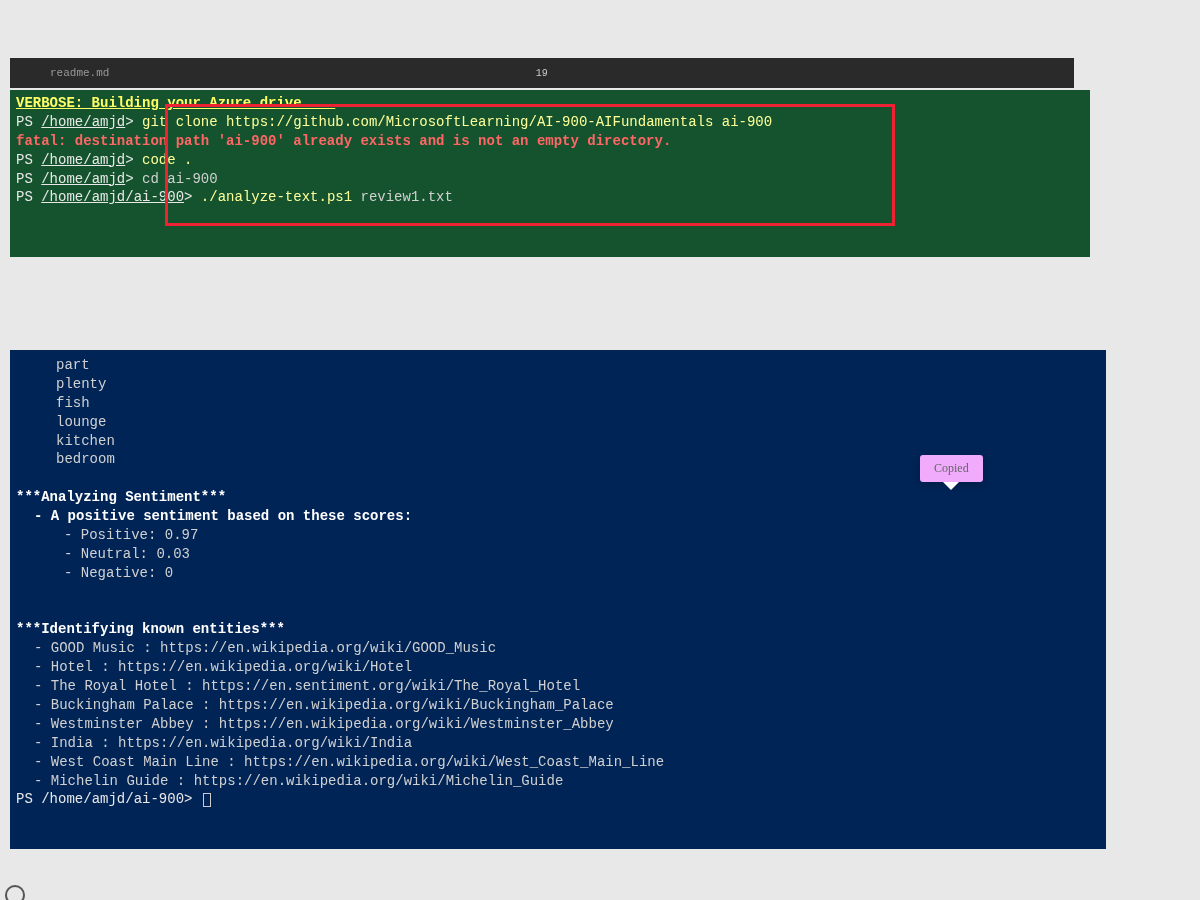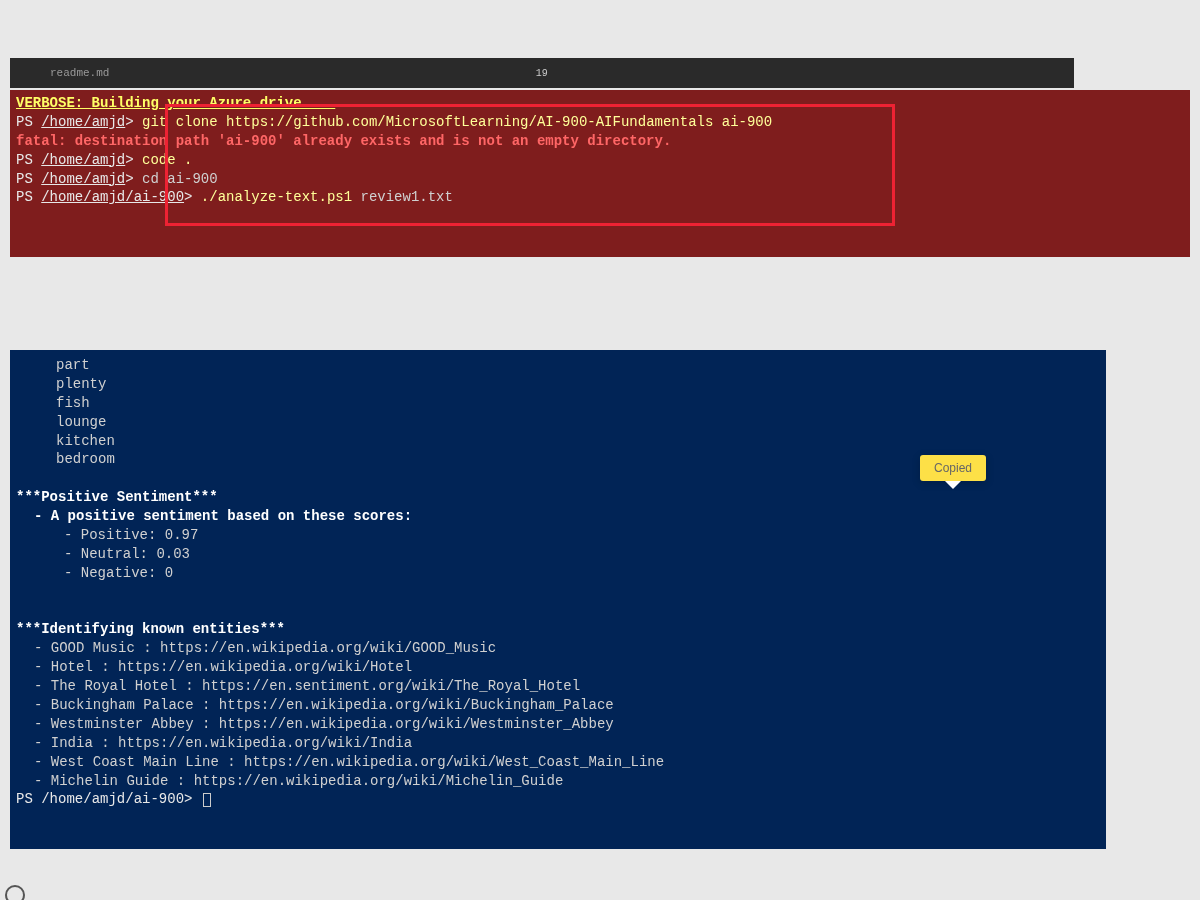--- a/index.html
+++ b/index.html
@@ -31,22 +31,22 @@
     flex: 1;
     text-align: center;
     color: #ccc;
     font-size: 10px;
     padding-right: 100px;
   }
   .term-top {
     position: absolute;
     top: 90px;
     left: 10px;
-    width: 1180px;
-    background: #7f1d1d;
+    width: 1080px;
+    background: #14532d;
     padding: 4px 6px 50px 6px;
     line-height: 1.35;
   }
   .term-bottom {
     position: absolute;
     top: 350px;
     left: 10px;
     width: 1096px;
     background: #012456;
     padding: 6px 6px 40px 6px;
@@ -80,23 +80,23 @@
     width: 8px;
     height: 14px;
     border: 1px solid #ccc;
     vertical-align: text-bottom;
     margin-left: 2px;
   }
   .copied-tip {
     position: absolute;
     top: 455px;
     left: 920px;
-    background: #fde047;
+    background: #f0abfc;
     color: #666;
-    font-family: Liberation Sans, sans-serif;
+    font-family: Liberation Serif, serif;
     font-size: 12px;
     padding: 6px 14px;
     border-radius: 3px;
     box-shadow: 0 2px 8px rgba(0,0,0,0.2);
   }
   .copied-tip::after {
     content: '';
     position: absolute;
     bottom: -8px;
     left: 50%;
@@ -146,21 +146,21 @@
 <div class="term-bottom">
   <div class="words">
     <div>part</div>
     <div>plenty</div>
     <div>fish</div>
     <div>lounge</div>
     <div>kitchen</div>
     <div>bedroom</div>
   </div>
   <br>
-  <div class="section-head">***Positive Sentiment***</div>
+  <div class="section-head">***Analyzing Sentiment***</div>
   <div class="bullet-line"> - A positive sentiment based on these scores:</div>
   <div class="sub-bullet">   - Positive: 0.97</div>
   <div class="sub-bullet">   - Neutral: 0.03</div>
   <div class="sub-bullet">   - Negative: 0</div>
   <br>
   <br>
   <div class="section-head">***Identifying known entities***</div>
   <div class="entity-line"> - GOOD Music : https://en.wikipedia.org/wiki/GOOD_Music</div>
   <div class="entity-line"> - Hotel : https://en.wikipedia.org/wiki/Hotel</div>
   <div class="entity-line"> - The Royal Hotel : https://en.sentiment.org/wiki/The_Royal_Hotel</div>

